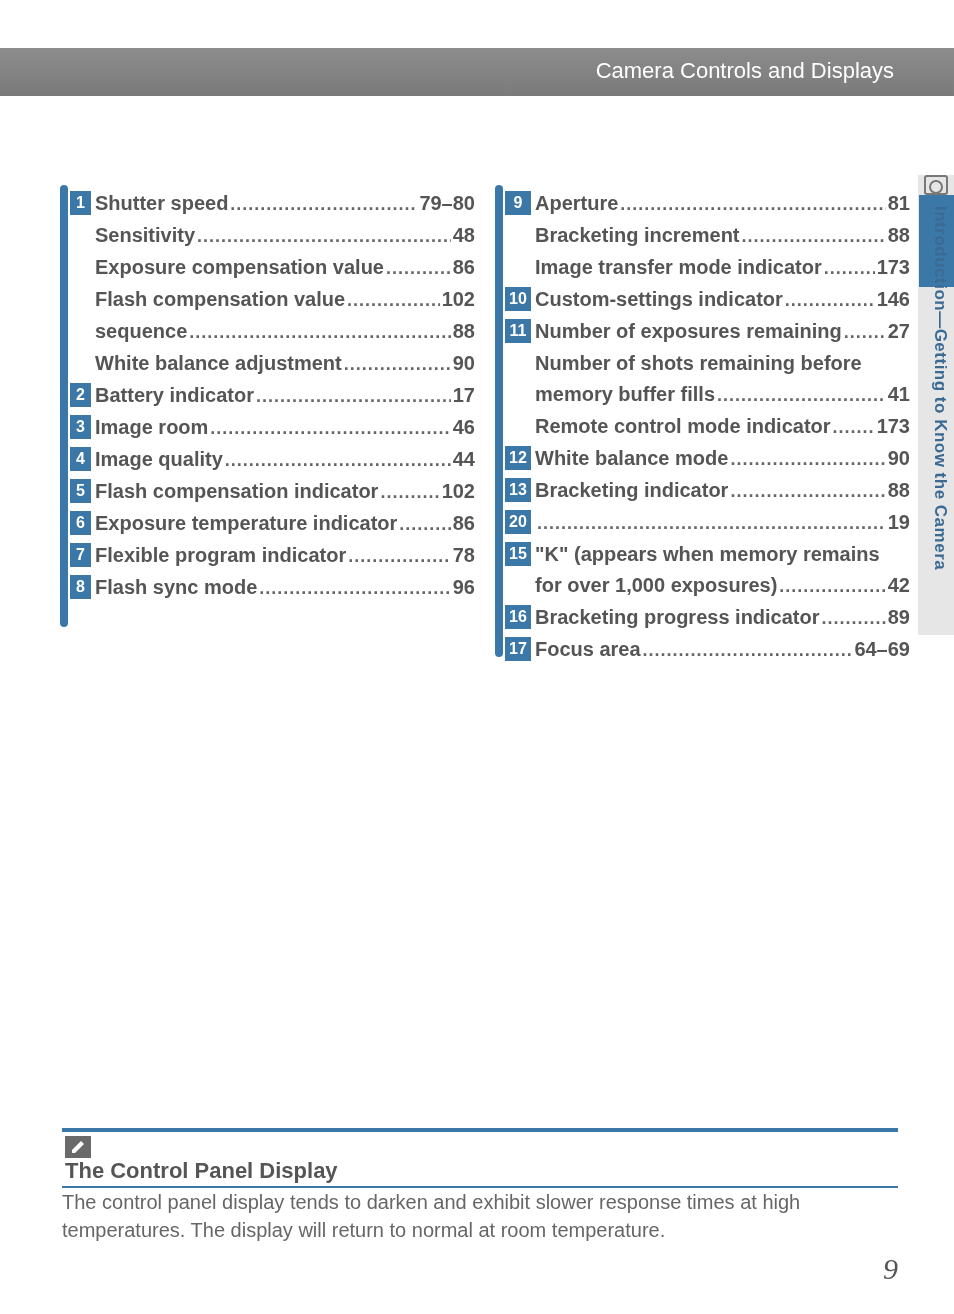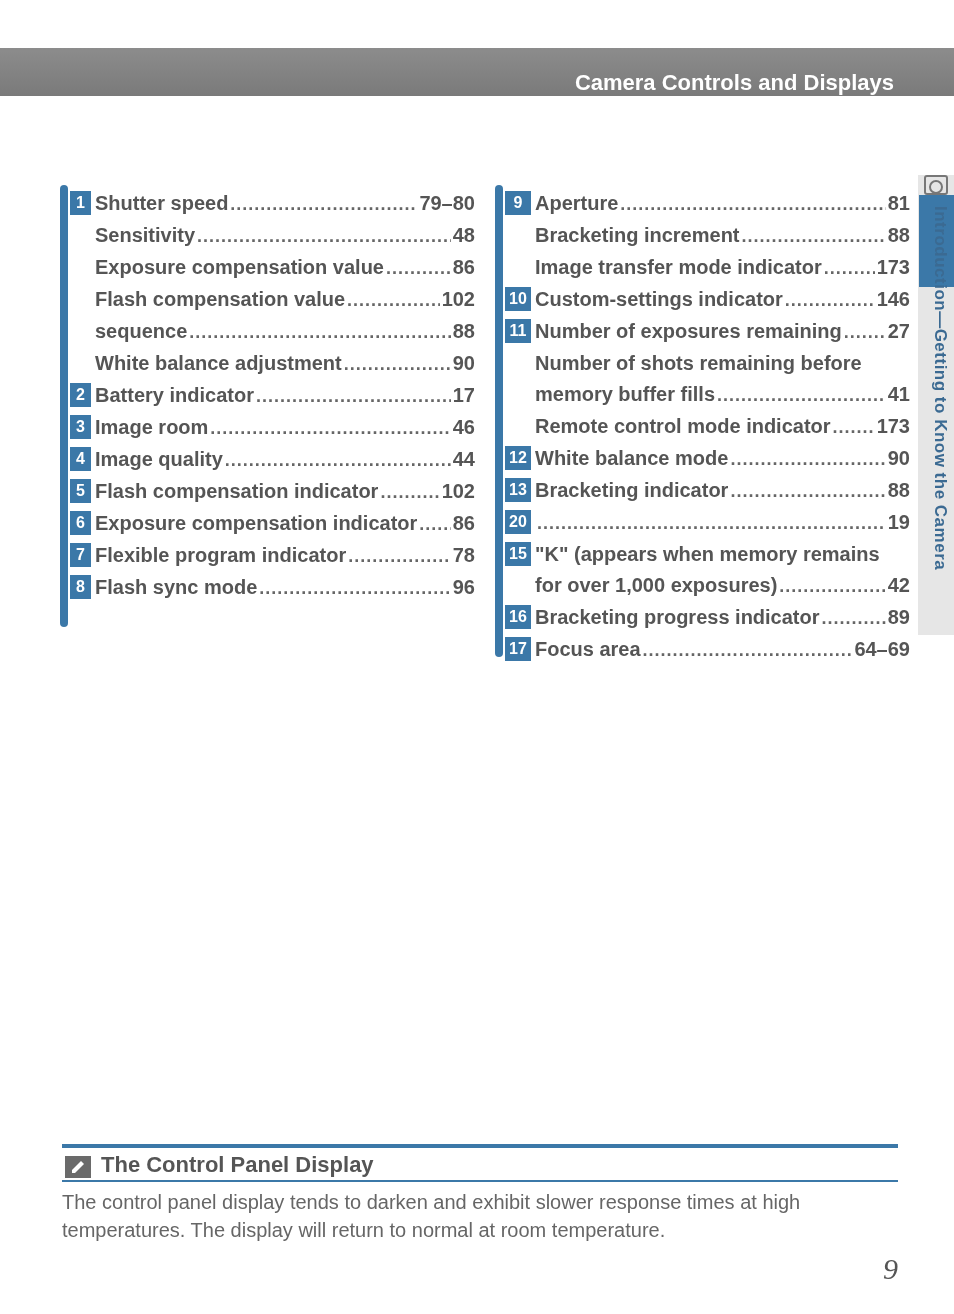--- a/index.html
+++ b/index.html
@@ -18,22 +18,21 @@
     right: 0;
     height: 48px;
     background: linear-gradient(to bottom, #8c8c8c, #7a7a7a);
   }
   .header-title {
     position: absolute;
     right: 60px;
     top: 10px;
     color: #fff;
     font-size: 22px;
-    font-weight: bold;
-    margin-top: 12px;
+    font-weight: normal;
   }
   .side-tab {
     position: absolute;
     right: 0;
     top: 175px;
     width: 36px;
     height: 460px;
     background: #e6e6e6;
   }
   .side-accent {
@@ -143,23 +142,24 @@
   .pg { flex-shrink: 0; padding-left: 2px; }
   .note-box {
     position: absolute;
     left: 62px;
     right: 56px;
     bottom: 70px;
   }
   .note-rule-top { height: 4px; background: #3b78a8; margin-bottom: 2px; }
   .note-header {
     display: flex;
-    align-items: flex-end;
+    align-items: flex-start;
     border-bottom: 2px solid #3b78a8;
     padding: 2px 3px;
+    flex-direction: column;
   }
   .note-icon {
     width: 26px;
     height: 22px;
     background: #6a6a6a;
     margin-right: 10px;
     position: relative;
     display: flex;
     align-items: center;
     justify-content: center;
@@ -167,21 +167,20 @@
   .note-icon svg { fill: #fff; }
   .note-title {
     font-size: 22px;
     font-weight: bold;
     color: #555;
   }
   .note-body {
     font-size: 20px;
     color: #666;
     line-height: 28px;
-    padding-top: 6px;
   }
   .page-num {
     position: absolute;
     right: 56px;
     bottom: 28px;
     font-size: 30px;
     font-style: italic;
     font-family: Georgia, serif;
     color: #555;
   }
@@ -278,21 +277,21 @@
           <div class="num">5</div>
           <div class="line">
             <span class="label">Flash compensation indicator</span>
             <span class="dots"></span>
             <span class="pg">102</span>
           </div>
         </div>
         <div class="entry">
           <div class="num">6</div>
           <div class="line">
-            <span class="label">Exposure compensation indicator</span>
+            <span class="label">Exposure temperature indicator</span>
             <span class="dots"></span>
             <span class="pg">86</span>
           </div>
         </div>
         <div class="entry">
           <div class="num">7</div>
           <div class="line">
             <span class="label">Flexible program indicator</span>
             <span class="dots"></span>
             <span class="pg">78</span>

